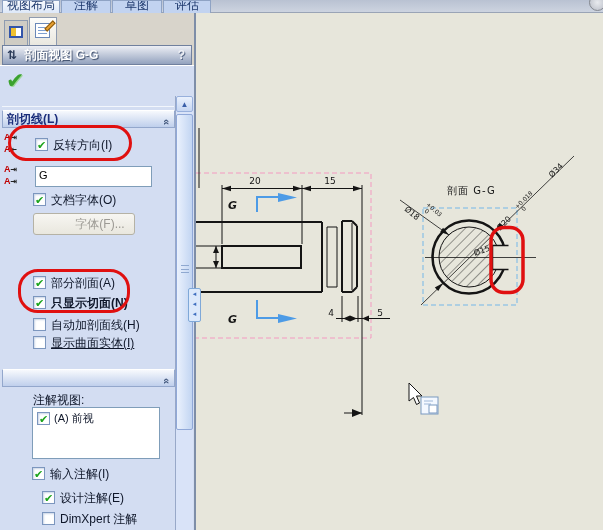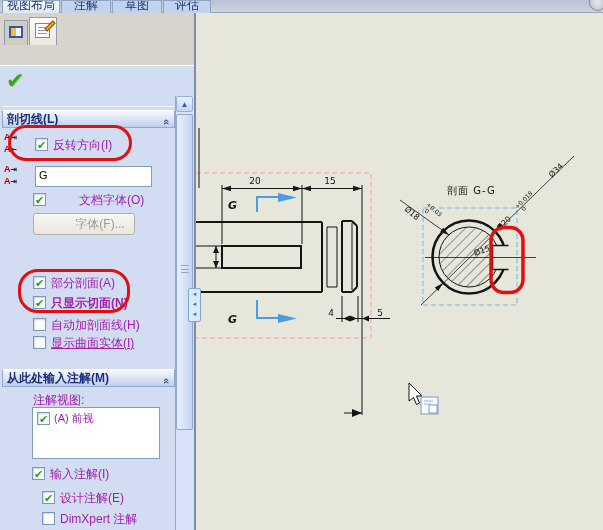--- a/index.html
+++ b/index.html
@@ -31,21 +31,21 @@
   .divider{position:absolute;left:2px;top:40px;width:172px;height:1px;background:#A5B4D2;border-bottom:1px solid #F2F6FC;}
 
   .sect{position:absolute;left:2px;width:173px;height:18px;
     background:linear-gradient(#F7F9FD,#BFCFEC);border:1px solid #93A7CC;border-top-color:#fff;
     color:#1B2E7B;font-weight:bold;font-size:12px;line-height:16px;padding-left:4px;}
   .sect .chev{position:absolute;right:4px;top:3px;color:#44597E;font-weight:bold;
     display:inline-block;transform:rotate(90deg);font-size:11px;}
   .cb{position:absolute;width:13px;height:13px;background:#fff;border:1px solid #7C96BE;
     box-shadow:inset 1px 1px 2px #C9D4E6;font-size:11px;line-height:12px;text-align:center;}
   .cb .chk{color:#1DA41D;font-weight:bold;}
-  .lbl{position:absolute;font-size:12px;color:#a21caf;white-space:nowrap;}
+  .lbl{position:absolute;font-size:12px;color:#0f172a;white-space:nowrap;}
   .aicon{position:absolute;font-size:9px;font-weight:bold;color:#C00000;white-space:nowrap;}
   .aicon small{color:#222;font-size:8px;}
   .txt-input{position:absolute;border:1px solid #7F9DB9;background:#fff;font-size:11px;padding:2px 3px;}
   .btn-disabled{position:absolute;background:linear-gradient(#F7F6F2,#E9E7DE);color:#9C9A94;
     border:1px solid #B5B2A5;border-radius:3px;font-size:12px;text-align:center;}
   .listbox{position:absolute;background:#fff;border:1px solid #7F9DB9;}
   .red-mark{position:absolute;border:3px solid #E01010;border-radius:20px;}
 
   
   #sb-track{position:absolute;left:175px;top:83px;width:18px;height:434px;background:#D9E3F8;
@@ -187,55 +187,59 @@
     </div>
     <div class="pmtab active" style="left:29px;top:4px;width:28px;height:28px;">
       <div style="position:relative;margin:5px 5px;width:15px;height:15px;background:#fff;border:1px solid #6A88B8;">
         <div style="position:absolute;left:2px;top:3px;width:9px;height:1px;background:#7FA0D0;"></div>
         <div style="position:absolute;left:2px;top:6px;width:9px;height:1px;background:#7FA0D0;"></div>
         <div style="position:absolute;left:2px;top:9px;width:9px;height:1px;background:#7FA0D0;"></div>
         <div style="position:absolute;right:-3px;top:-4px;width:4px;height:12px;background:#E8A030;transform:rotate(45deg);border:1px solid #8A5A10;"></div>
       </div>
     </div>
 
+    <div id="pm-header">
+      <span style="padding:0 4px;color:#2A3A58;text-shadow:none;">⇅</span>
+      <span>剖面视图 G-G</span>
+      <span style="float:right;padding-right:6px;color:#EDEFF4;text-shadow:1px 1px 0 #5A6A88;">?</span>
+    </div>
 
     <div id="pm-content">
       <span class="okcheck">✔</span>
       <div class="divider"></div>
 
       <div class="sect" style="top:44px;">
         <span>剖切线(L)</span>
         <span class="chev">«</span>
       </div>
       <div class="aicon" style="left:4px;top:66px;">A<small>⇥</small></div>
       <div class="aicon" style="left:4px;top:78px;">A<small>⇤</small></div>
       <div class="cb" style="left:35px;top:72px;"><span class="chk">✔</span></div>
       <div class="lbl" style="left:53px;top:71px;">反转方向(I)</div>
       <div class="red-mark" style="left:8px;top:59px;width:124px;height:36px;"></div>
 
       <div class="aicon" style="left:4px;top:98px;">A<small>⇥</small></div>
       <div class="aicon" style="left:4px;top:110px;">A<small>⇥</small></div>
       <div class="txt-input" style="left:35px;top:100px;width:117px;height:21px;">G</div>
 
       <div class="cb" style="left:33px;top:127px;"><span class="chk">✔</span></div>
-      <div class="lbl" style="left:51px;top:126px;margin-left:28px;">文档字体(O)</div>
+      <div class="lbl" style="left:51px;top:126px;">文档字体(O)</div>
       <div class="btn-disabled" style="left:33px;top:147px;width:102px;height:22px;line-height:21px;padding-left:32px;">字体(F)...</div>
 
       <div class="cb" style="left:33px;top:210px;"><span class="chk">✔</span></div>
       <div class="lbl" style="left:51px;top:209px;">部分剖面(A)</div>
       <div class="cb" style="left:33px;top:230px;"><span class="chk">✔</span></div>
       <div class="lbl" style="left:51px;top:229px;font-weight:bold;">只显示切面(N)</div>
       <div class="red-mark" style="left:18px;top:203px;width:112px;height:44px;"></div>
       <div class="cb" style="left:33px;top:252px;"></div>
       <div class="lbl" style="left:51px;top:251px;">自动加剖面线(H)</div>
       <div class="cb" style="left:33px;top:270px;"></div>
       <div class="lbl" style="left:51px;top:269px;text-decoration:underline;">显示曲面实体(I)</div>
 
       <div class="sect" style="top:303px;">
-        <span>从此处输入注解(M)</span>
         <span class="chev">«</span>
       </div>
       <div class="lbl" style="left:33px;top:326px;">注解视图:</div>
       <div class="listbox" style="left:32px;top:341px;width:128px;height:52px;">
         <div class="cb" style="left:4px;top:4px;"><span class="chk">✔</span></div>
         <div class="lbl" style="left:21px;top:3px;font-size:11px;">(A) 前视</div>
       </div>
       <div class="cb" style="left:32px;top:401px;"><span class="chk">✔</span></div>
       <div class="lbl" style="left:50px;top:400px;">输入注解(I)</div>
       <div class="cb" style="left:42px;top:425px;"><span class="chk">✔</span></div>

